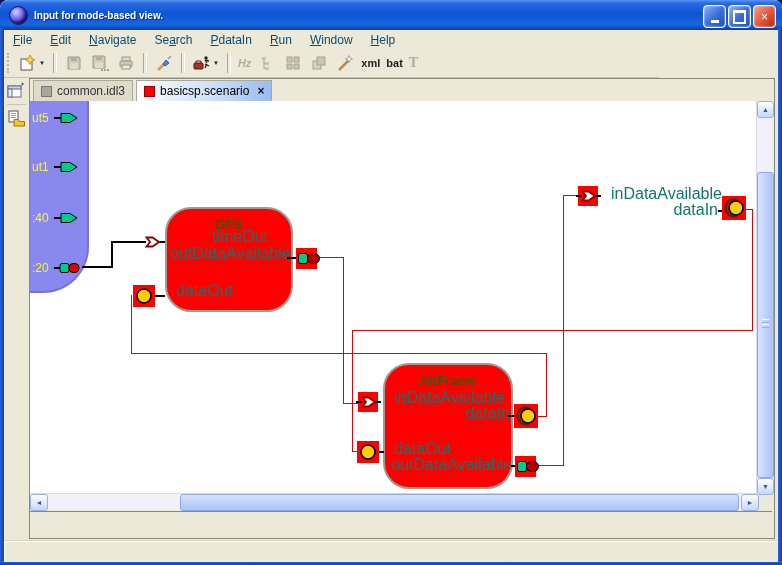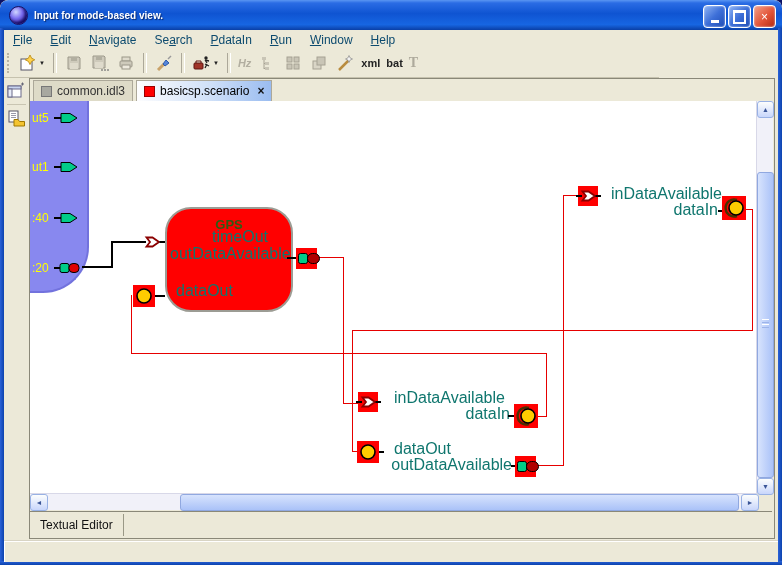--- a/index.html
+++ b/index.html
@@ -297,20 +297,23 @@
     <div class="hl black-line" style="left:257px;top:156px;width:9px;height:2px;"></div>
     <div class="psq" style="left:266px;top:147px;width:21px;height:21px;"><svg width="26" height="13" style="margin:4px 0 0 2px;">
           <rect x="0.5" y="1.5" width="9" height="10" rx="2" fill="#00cc88" stroke="#000"></rect>
           <rect x="9.5" y="1.5" width="12" height="10" rx="5" fill="#b00000" stroke="#000"></rect>
         </svg></div>
     <div class="hl black-line" style="left:125px;top:194px;width:10px;height:2px;"></div>
     <div class="psq" style="left:103px;top:184px;width:22px;height:22px;"><svg width="22" height="22">
           <circle cx="11" cy="11" r="7" fill="#ffcc00" stroke="#000" stroke-width="1.6"></circle>
         </svg></div>
 
+    <div class="comp" style="left:353px;top:262px;width:126px;height:122px;">
+      <div class="comp-title" style="margin-top:8px;">AirFrame</div>
+    </div>
     <span class="port-label" style="left:364px;top:290px;">inDataAvailable</span>
     <span class="port-label ralign" style="left:380px;top:306px;width:100px;">dataIn</span>
     <span class="port-label" style="left:364px;top:341px;">dataOut</span>
     <span class="port-label ralign" style="left:360px;top:357px;width:122px;">outDataAvailable</span>
     <div class="psq" style="left:328px;top:291px;width:20px;height:20px;"><svg width="25" height="12" style="margin:4px 0 0 -2px;">
           <path d="M0 6 H6" stroke="#000" stroke-width="2"></path>
           <path d="M6.5 1.5 h6 l6.5 4.5 -6.5 4.5 h-6 l3.5 -4.5 z" fill="#fff" stroke="#8b0000" stroke-width="1.8"></path>
           <path d="M19.5 6 H25" stroke="#000" stroke-width="2"></path>
         </svg></div>
     <div class="hl black-line" style="left:478px;top:314px;width:7px;height:2px;"></div>
@@ -353,18 +356,17 @@
 
   <div class="abs" style="left:30px;top:493px;width:727px;height:16px;background:#f1f1f9;border-top:1px solid #d8d8e8;">
     <div class="abs" style="left:0;top:0;width:16px;height:15px;background:linear-gradient(180deg,#fdfefd,#c8d6fb);border:1px solid #98b1e4;border-radius:3px;color:#3a5597;font-size:7px;text-align:center;line-height:15px;"><span>◄</span></div>
     <div class="abs" style="left:150px;top:0;width:557px;height:15px;background:linear-gradient(180deg,#d7e3fd,#aac2f8);border:1px solid #90a8e0;border-radius:3px;"></div>
     <div class="abs" style="left:711px;top:0;width:16px;height:15px;background:linear-gradient(180deg,#fdfefd,#c8d6fb);border:1px solid #98b1e4;border-radius:3px;color:#3a5597;font-size:7px;text-align:center;line-height:15px;"><span>►</span></div>
   </div>
 
   <div class="abs eframe"></div>
 
   <div class="abs" style="left:30px;top:511px;width:742px;height:25px;background:#ece9d8;border-top:1px solid #8a8878;display:flex;align-items:center;">
-    <span style="padding:4px 10px;border-right:1px solid #9a9886;color:#111;">Textual Editor</span>
   </div>
 
   <div class="abs" style="left:4px;top:540px;width:774px;height:21px;background:#ece9d8;border-top:1px solid #d8d4c4;box-shadow:inset 1px 1px 0 #fff;"></div>
 
 </div>
 
 </body></html>

